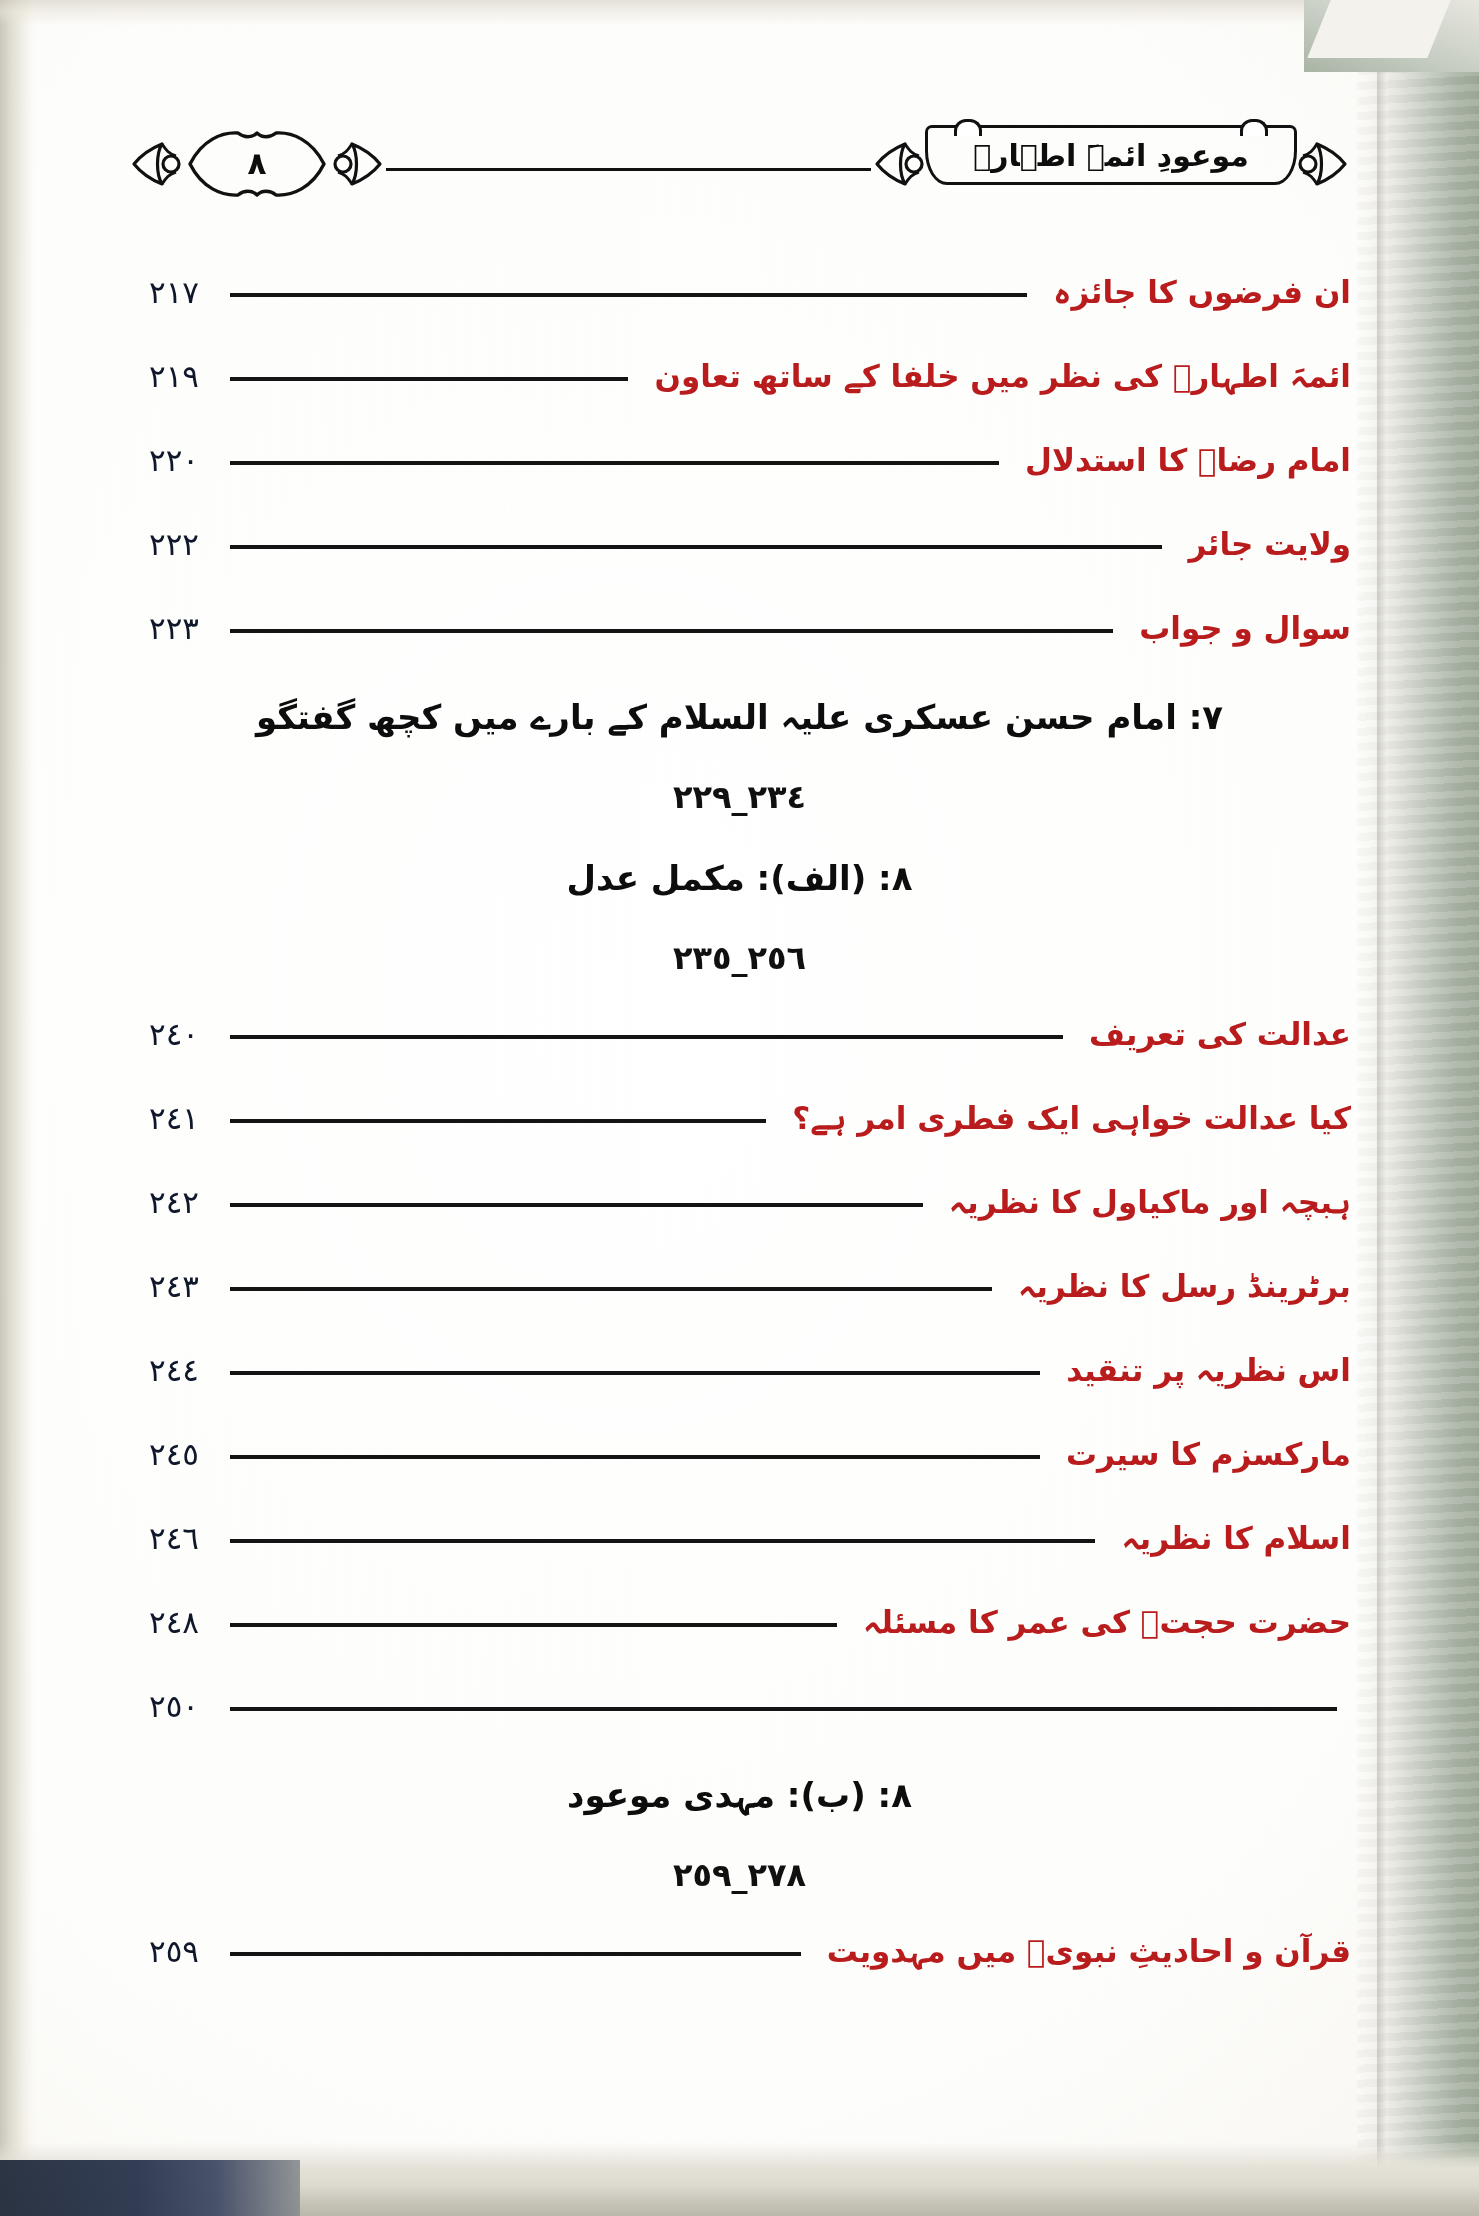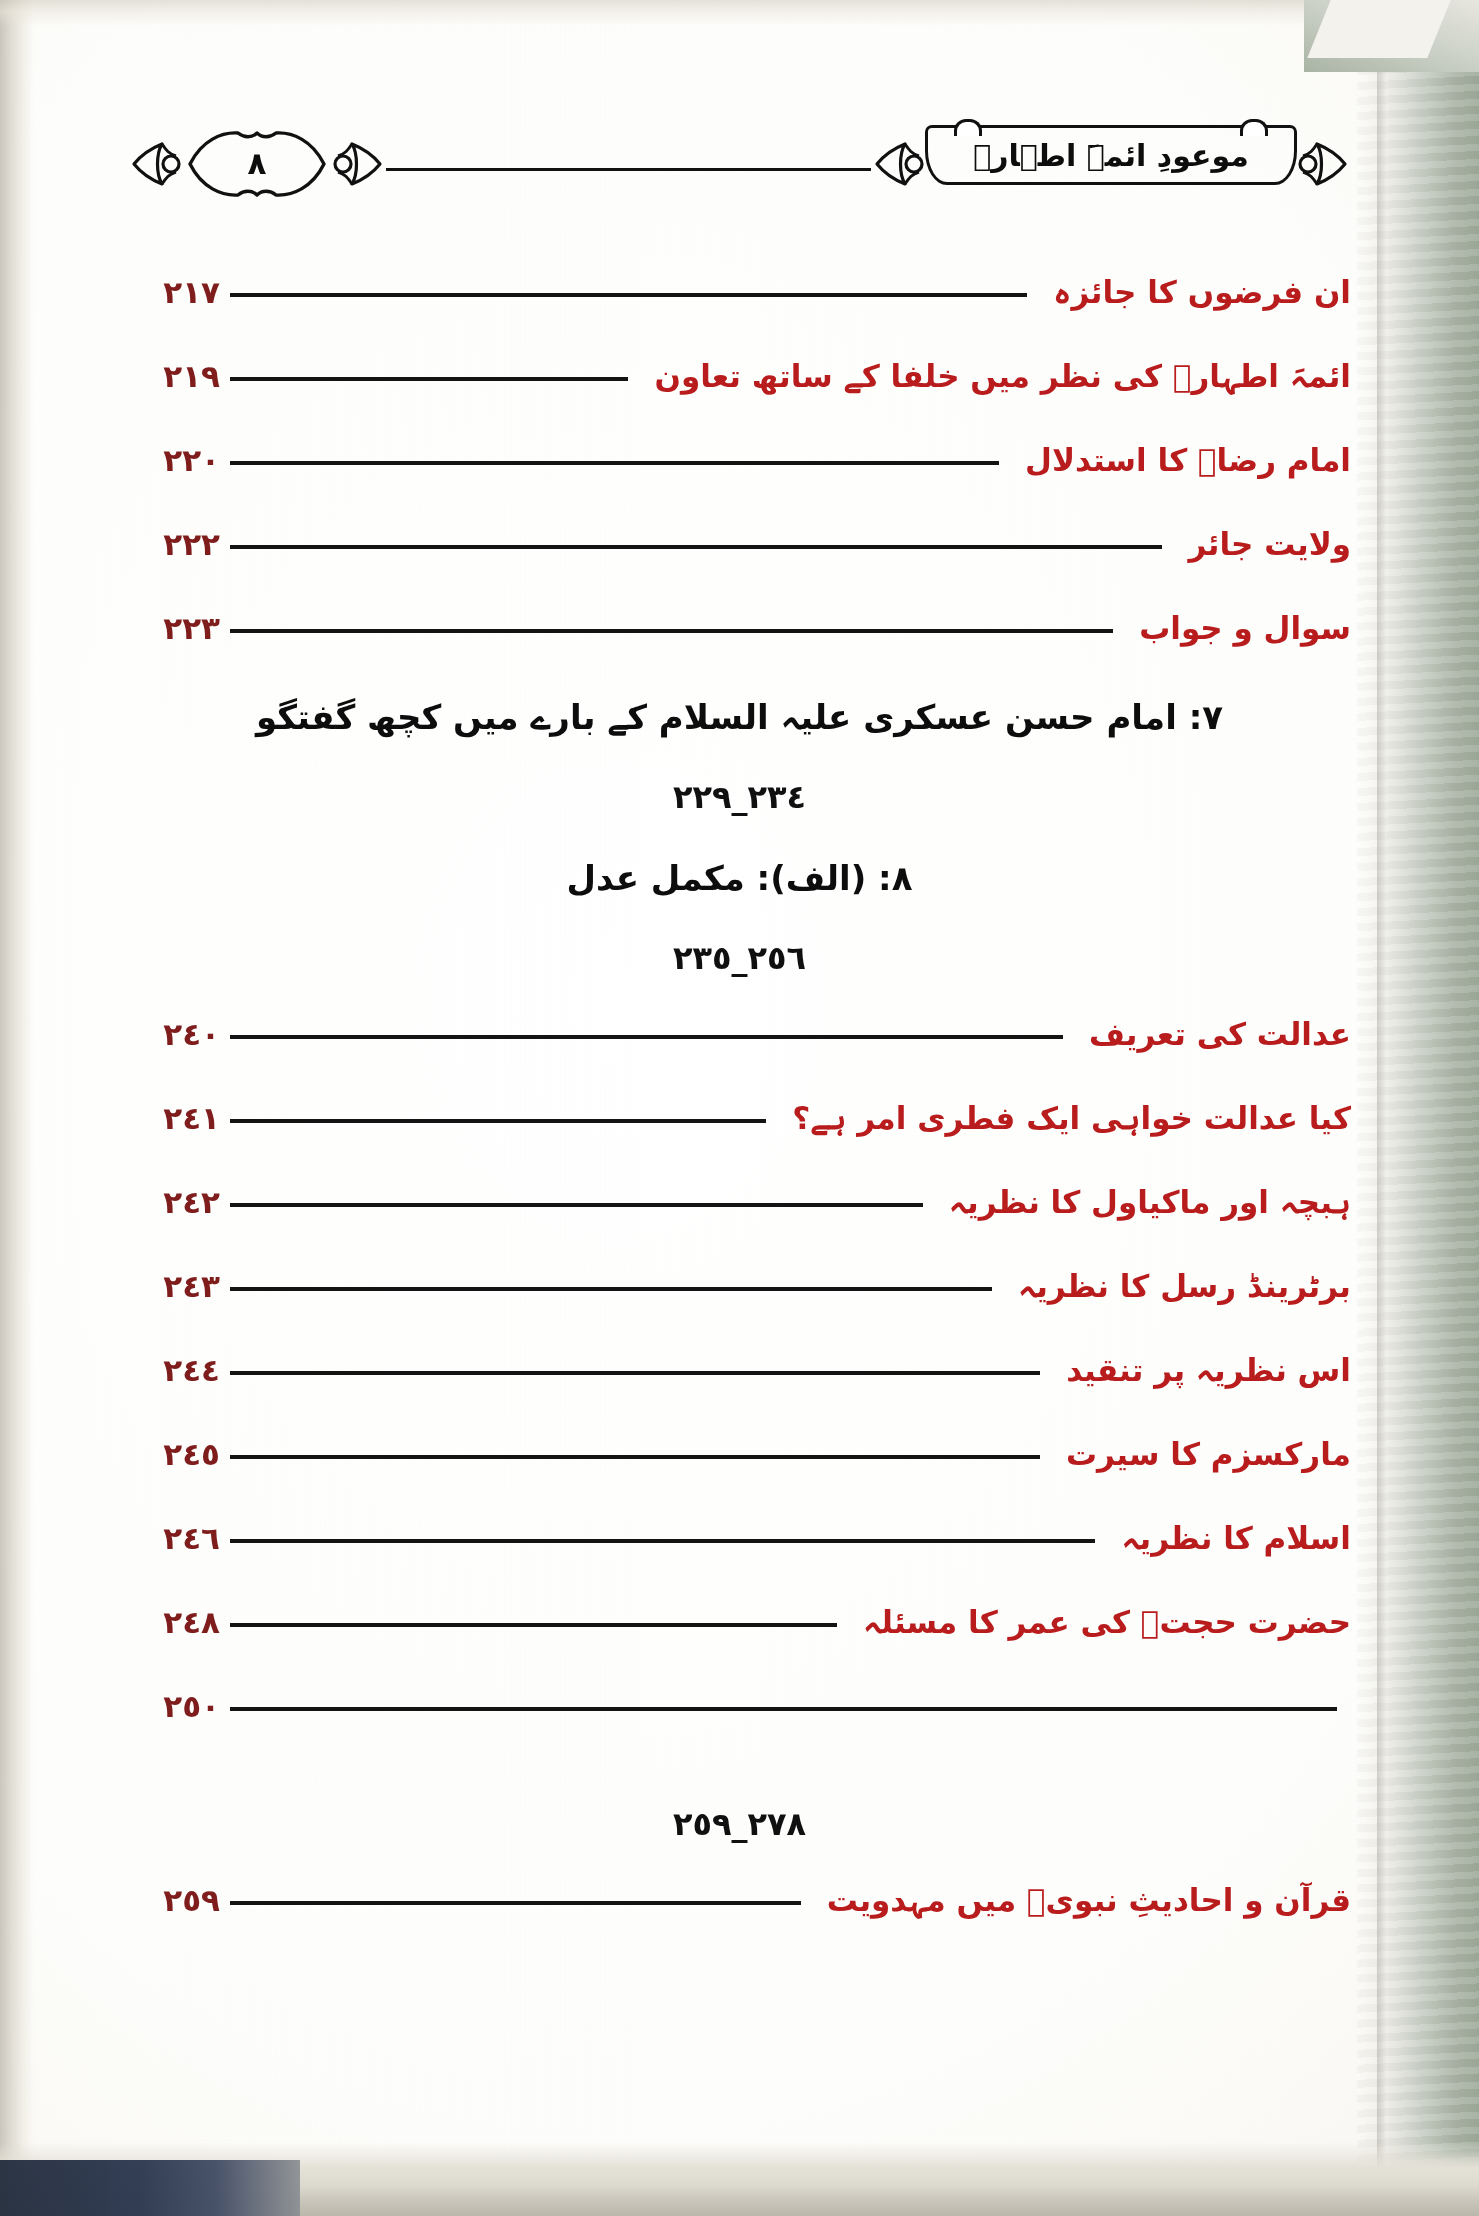--- a/index.html
+++ b/index.html
@@ -244,24 +244,24 @@
     flex: 1 1 auto;
     height: 3.4px;
     background: #141414;
     margin: 0 14px 0 10px;
     position: relative;
     top: 3px;
   }
   .toc-page {
     flex: 0 0 auto;
     font-size: 31px;
-    font-weight: 700;
-    color: #7f1d1d;
+    font-weight: 400;
+    color: #0f172a;
     min-width: 92px;
-    text-align: right;
+    text-align: center;
     direction: rtl;
     line-height: 1;
   }
 
   
   .toc-section {
     width: 100%;
     text-align: center;
     padding: 22px 0 10px 0;
   }
@@ -435,20 +435,21 @@
         <div class="toc-entry">
           <span class="toc-title">حضرت حجتؑ کی عمر کا مسئلہ</span>
           <span class="toc-leader"></span>
           <span class="toc-page">٢٤٨</span>
         </div>
         <div class="toc-entry">
           <span class="toc-leader"></span>
           <span class="toc-page">٢٥٠</span>
         </div>
         <div class="toc-section">
+          <span class="section-heading">٨: (ب): مہدی موعود</span>
           <span class="section-range">٢٧٨_٢٥٩</span>
         </div>
         <div class="toc-entry">
           <span class="toc-title">قرآن و احادیثِ نبویؐ میں مہدویت</span>
           <span class="toc-leader"></span>
           <span class="toc-page">٢٥٩</span>
         </div>
       </div>
 
   </div>

